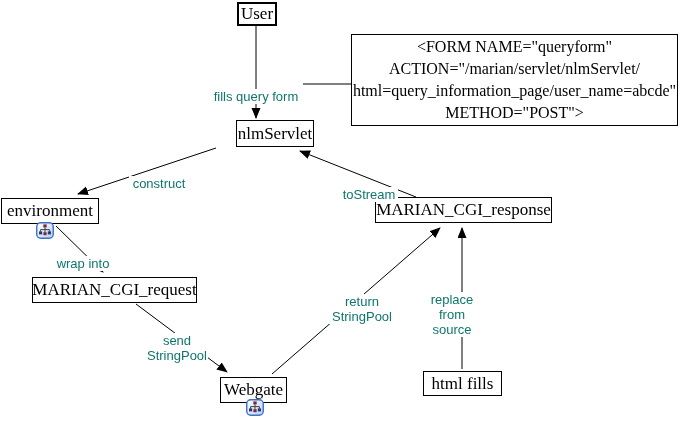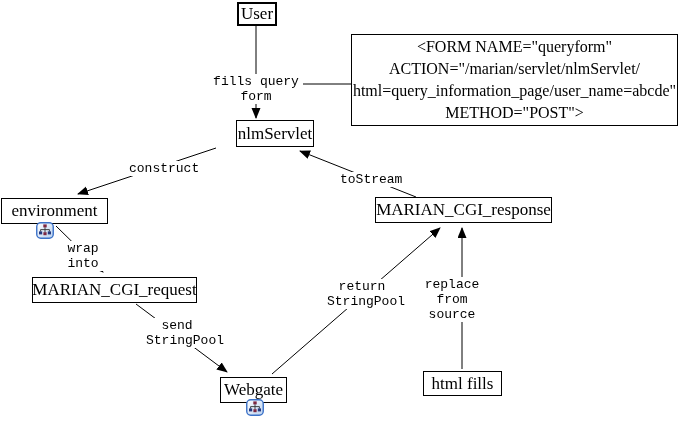--- a/index.html
+++ b/index.html
@@ -26,25 +26,26 @@
     box-sizing:border-box;
     background:#ffffff;
     border:1px solid #000000;
     font-size:16px;line-height:22px;
     text-align:center;color:#000000;
     padding-top:1px;
   }
   .edge-label{
     position:absolute;
     background:#ffffff;
-    font-family:Liberation Mono, monospace;
+    font-family:Liberation Sans, sans-serif;
     font-size:13px;line-height:15px;
-    color:#000000;
+    color:#0f766e;
     text-align:center;
     white-space:pre-line;
+    margin-top:15px;
   }
   .dg-icon{position:absolute;width:18px;height:17px;}
 </style>
 </head>
 <body>
 
 <div id="canvas">
 
   <svg id="wires" viewBox="0 0 687 422" xmlns="http://www.w3.org/2000/svg">
     <defs>
@@ -63,21 +64,21 @@
     <line x1="56" y1="226" x2="103" y2="272" stroke="#000" stroke-width="1" marker-end="url(#arrow)"></line>
     <line x1="136" y1="304" x2="227" y2="372" stroke="#000" stroke-width="1" marker-end="url(#arrow)"></line>
     <line x1="272" y1="374" x2="440" y2="228" stroke="#000" stroke-width="1" marker-end="url(#arrow)"></line>
     <line x1="462" y1="369" x2="462" y2="228" stroke="#000" stroke-width="1" marker-end="url(#arrow)"></line>
   </svg>
 
   <div class="box box--thick" style="left:237px;top:2px;width:40px;height:24px;">User</div>
 
   <div class="box" style="left:236px;top:120px;width:78px;height:27px;">nlmServlet</div>
 
-  <div class="box" style="left:1px;top:198px;width:107px;height:26px;">environment</div>
+  <div class="box" style="left:1px;top:198px;width:98px;height:26px;">environment</div>
 
   <div class="box" style="left:32px;top:277px;width:165px;height:26px;">MARIAN_CGI_request</div>
 
   <div class="box" style="left:220px;top:377px;width:67px;height:26px;">Webgate</div>
 
   <div class="box" style="left:375px;top:197px;width:177px;height:26px;">MARIAN_CGI_response</div>
 
   <div class="box" style="left:423px;top:371px;width:79px;height:25px;">html fills</div>
 
   <div class="note" style="left:351px;top:34px;width:327px;height:92px;">

